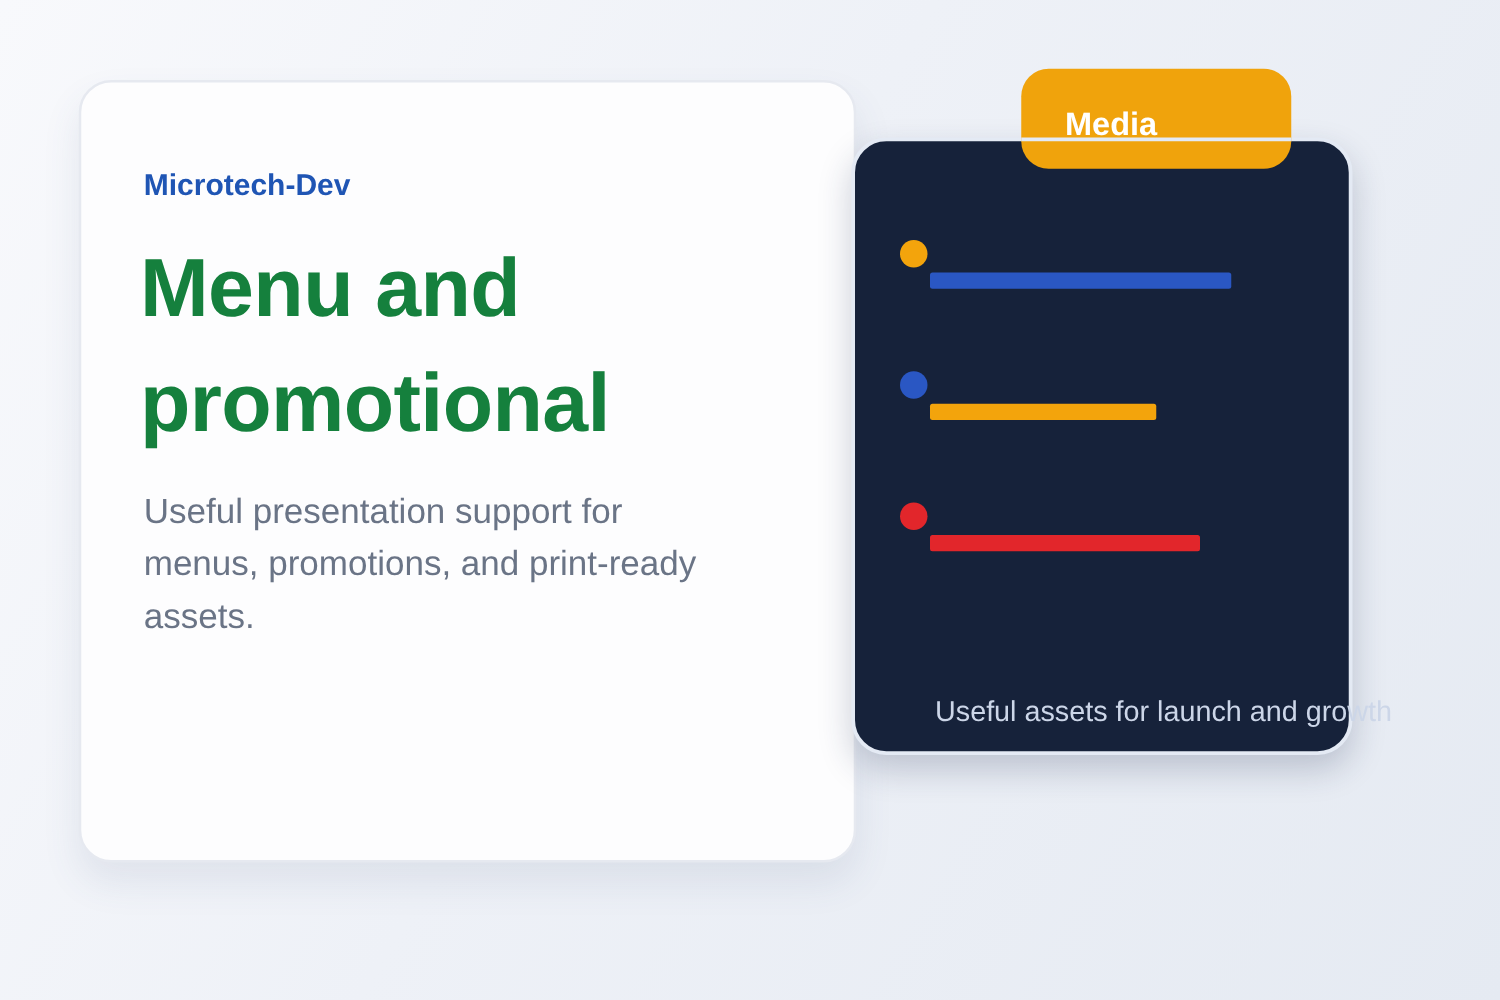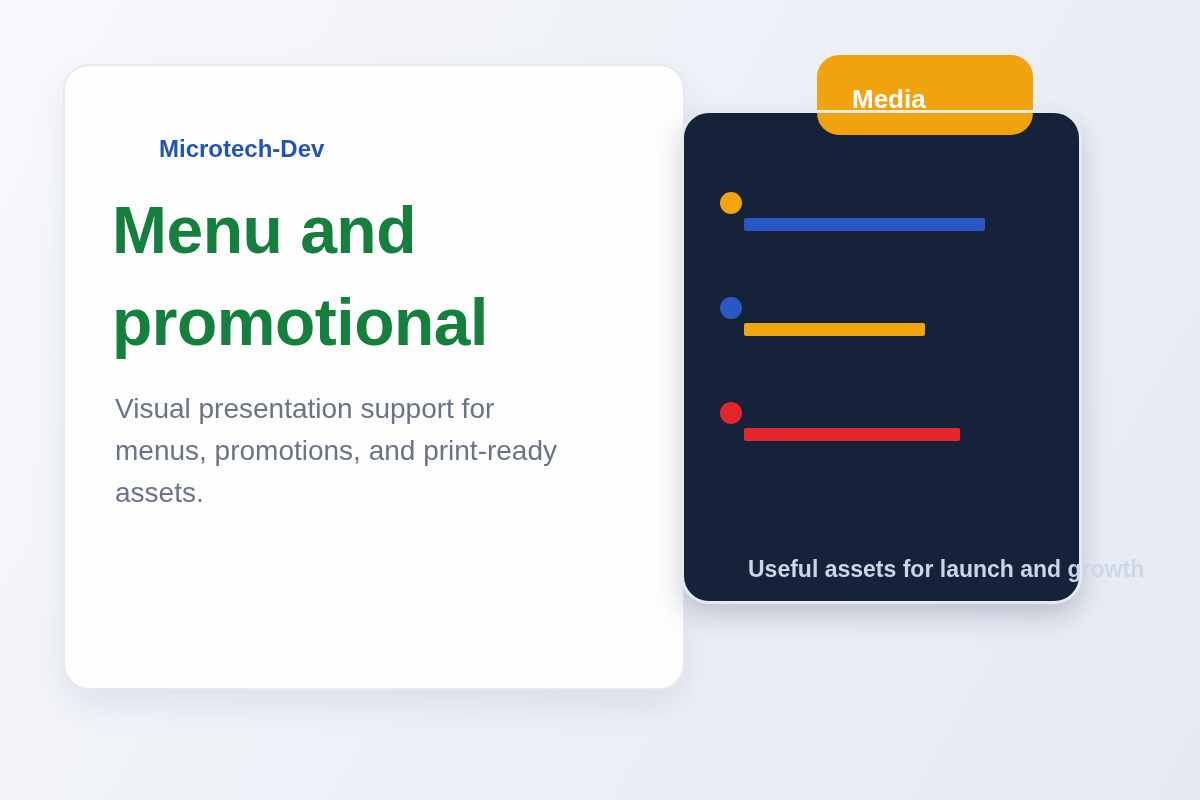--- a/index.html
+++ b/index.html
@@ -115,35 +115,35 @@
     margin: 0;
     font-size: 28px; font-weight: 400;
     line-height: 34px;
     color: #f6f8fc;
     white-space: nowrap;
   }
   .media-subtitle {
     position: absolute;
     left: 64px; top: 441px;
     margin: 0;
-    font-size: 23px; font-weight: 700;
+    font-size: 23px; font-weight: 400;
     line-height: 30px;
     color: #ccd6e8;
     white-space: nowrap; 
   }
 </style>
 </head>
 <body>
 
 <div class="stage">
 
   <section class="left-card">
-    <div class="brand" style="color: rgb(31, 85, 180); margin-left: 44px;">Microtech-Dev</div>
+    <div class="brand" style="color: rgb(31, 85, 180);">Microtech-Dev</div>
     <h1 class="headline" style="color: #15803d;">Menu and promotional</h1>
-    <p class="description" style="color: rgb(106, 116, 134);">Visual presentation support for menus, promotions, and print-ready assets.</p>
+    <p class="description" style="color: rgb(106, 116, 134);">Useful presentation support for menus, promotions, and print-ready assets.</p>
   </section>
 
   <div class="media-badge" style="background: rgb(240, 163, 12);">Media</div>
 
   <section class="media-card" style="background: rgb(22, 34, 58); border-color: rgb(228, 234, 244);">
     <div class="media-rows">
         <div class="media-row">
           <span class="row-dot" style="background: rgb(243, 164, 12);"></span>
           <span class="row-bar" style="background: rgb(42, 87, 195); width: 241px;"></span>
         </div>

